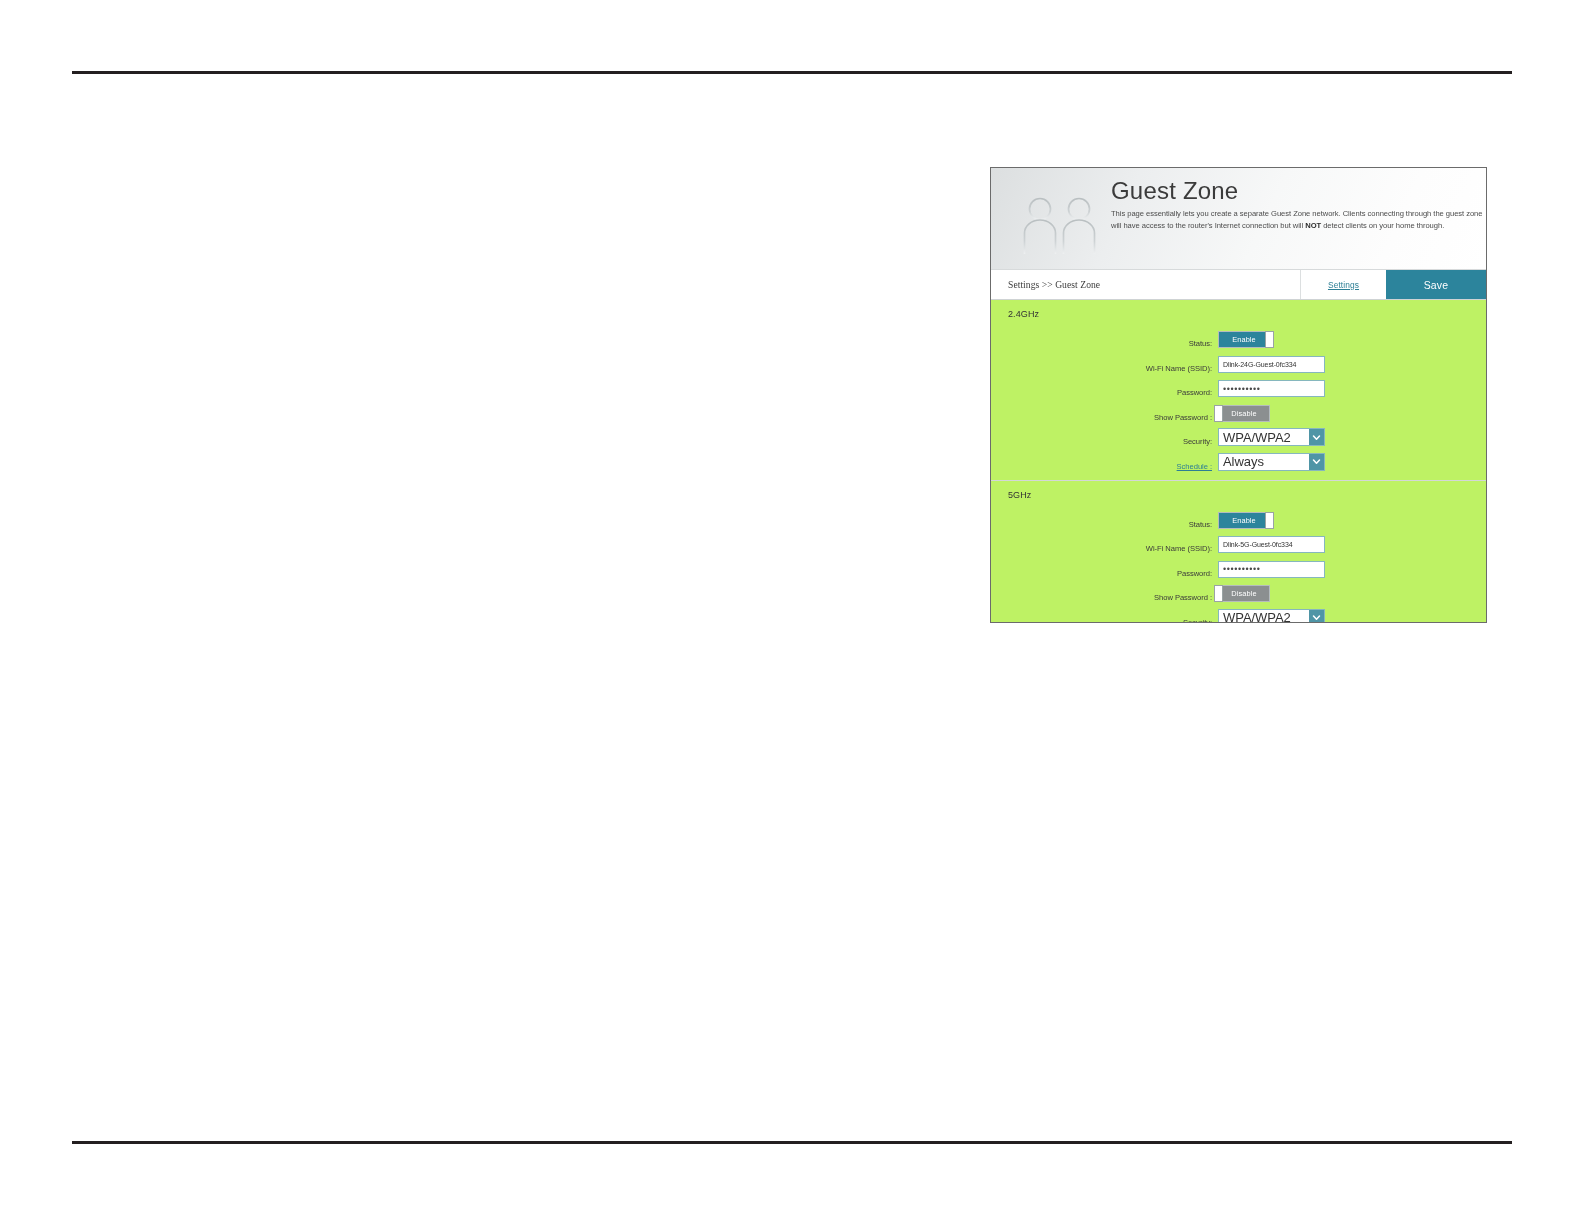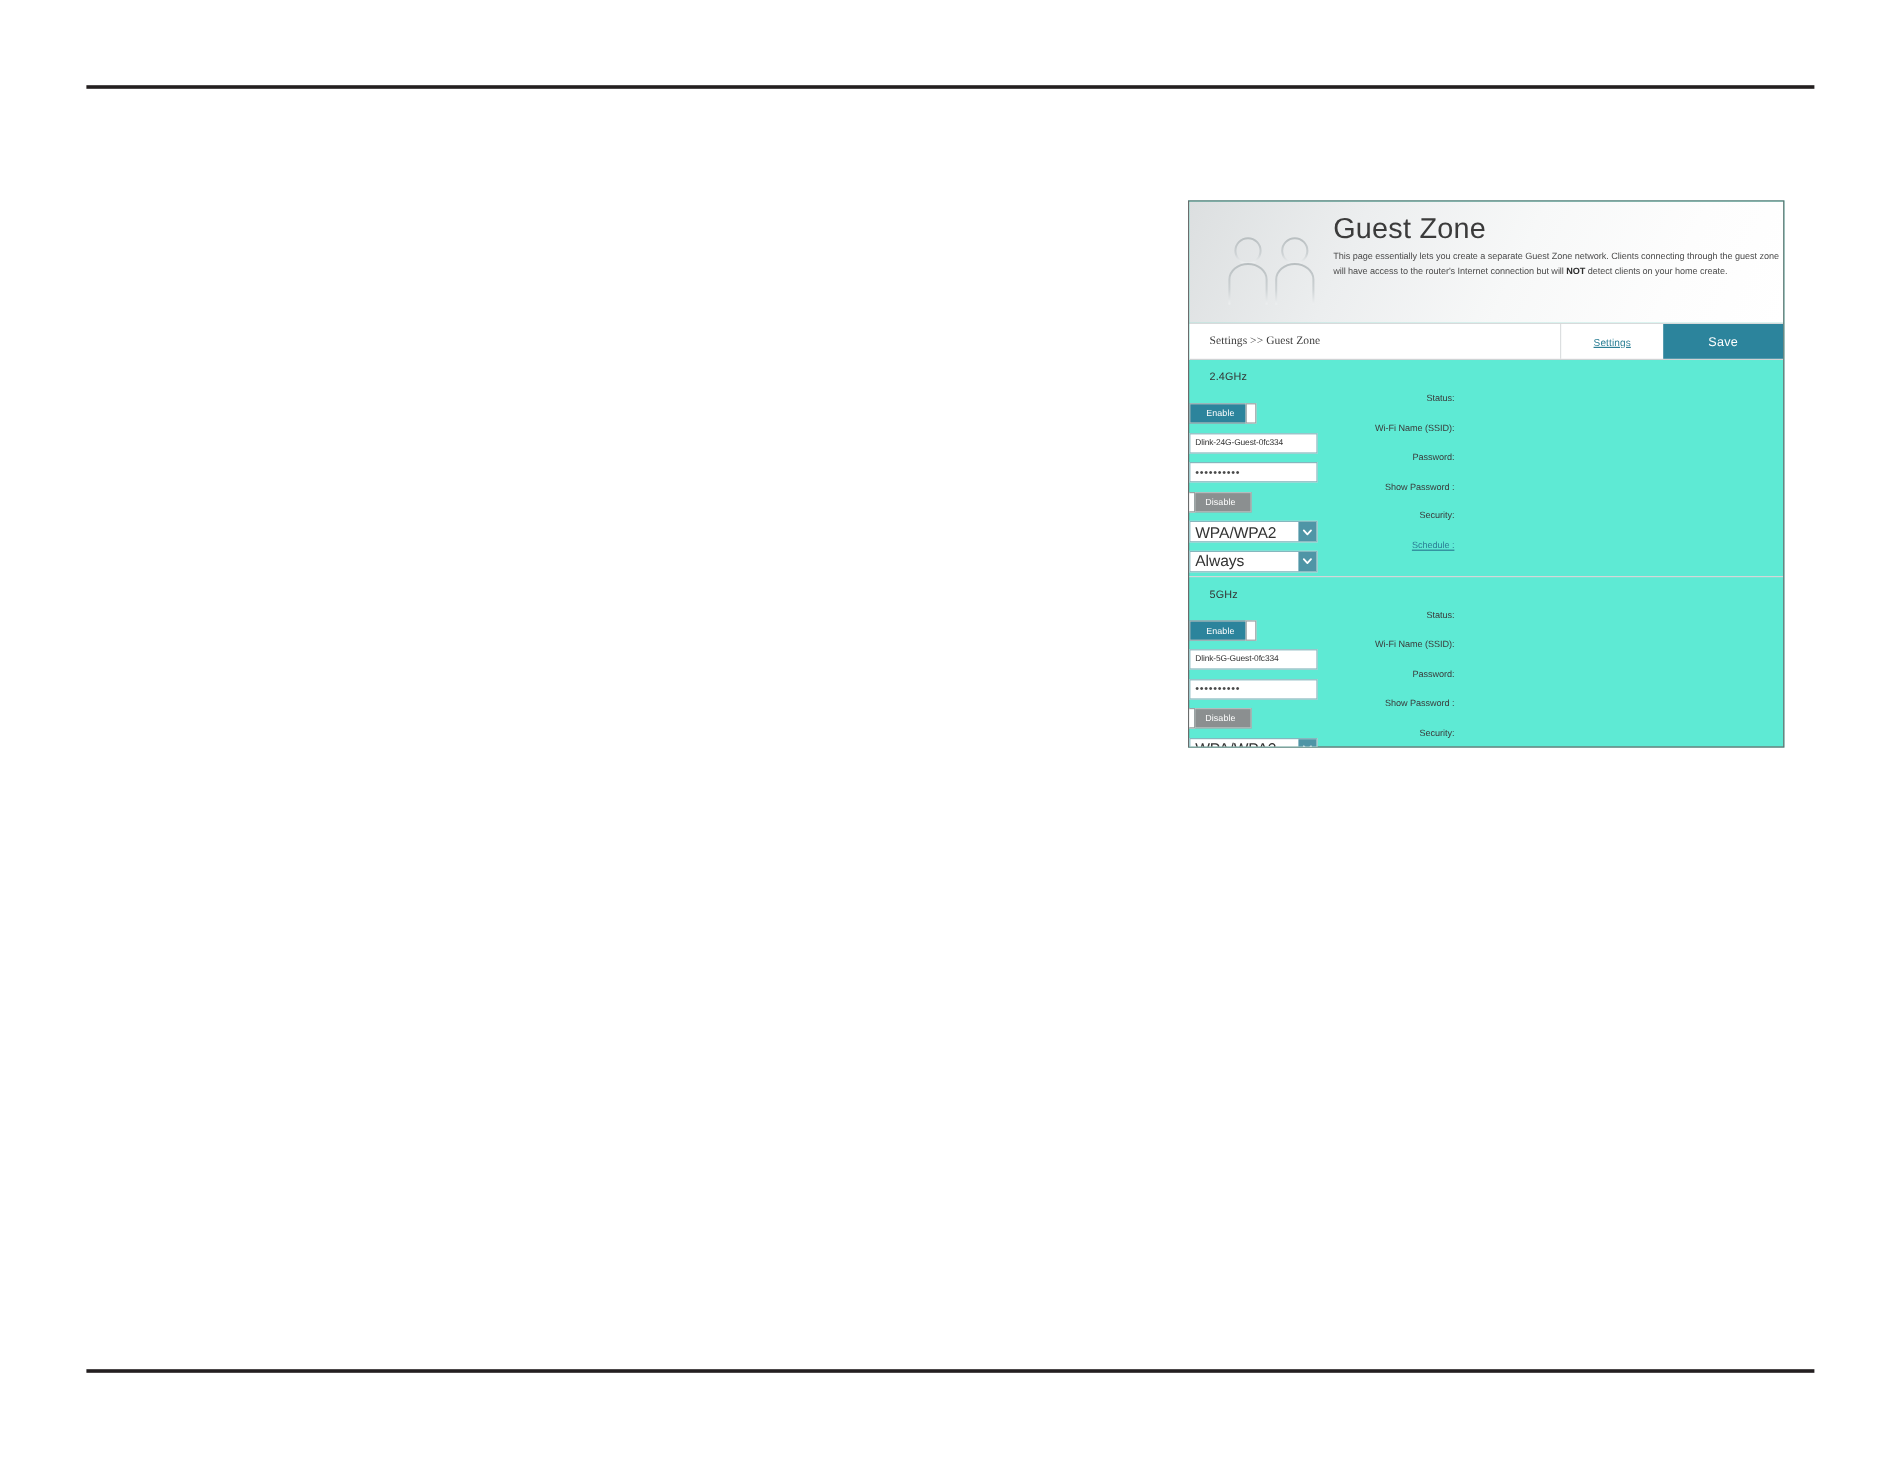--- a/index.html
+++ b/index.html
@@ -26,21 +26,21 @@
   .page-rule.top { top: 71px; }
   .page-rule.bottom { top: 1141px; }
 
   
   .shot {
     position: absolute;
     left: 990px;
     top: 167px;
     width: 497px;
     height: 456px;
-    background: #5eead4;
+    background: #bef264;
     border: 1px solid #6b6b6b;
     box-sizing: border-box;
     overflow: hidden;
   }
 
   
   .hero {
     position: relative;
     height: 102px;
     background: linear-gradient(115deg, #dcdfe0 0%, #eceeef 28%, #f7f8f8 55%, #fdfdfd 80%, #ffffff 100%);
@@ -133,24 +133,23 @@
   }
   .band-title {
     font-size: 9px;
     color: #333333;
     margin-left: 17px;
     margin-bottom: 8px;
     letter-spacing: .1px;
   }
   .row {
     display: flex;
-    align-items: flex-start;
+    align-items: flex-end;
     height: 21px;
     margin-bottom: 3.5px;
-    flex-direction: column;
   }
   .row:last-child { margin-bottom: 0; }
   .row-label {
     width: 227px;
     text-align: right;
     padding-right: 6px;
     font-size: 7.6px;
     color: #3a3a3a;
     letter-spacing: -.05px;
     box-sizing: border-box;
@@ -273,21 +272,21 @@
           <circle cx="66" cy="17" r="10.5"></circle>
           <path d="M50.5 62 L50.5 41 a15.5 13 0 0 1 31 0 L81.5 62"></path>
           <line x1="59" y1="47" x2="59" y2="61"></line>
           <line x1="73" y1="47" x2="73" y2="61"></line>
         </g>
       </svg>
     </div>
     <div class="hero-text">
       <div class="hero-title">Guest Zone</div>
       <div class="hero-desc">This page essentially lets you create a separate Guest Zone network. Clients connecting through the guest zone</div>
-      <div class="hero-desc"><span>will have access to the router's Internet connection but will </span><b>NOT</b><span> detect clients on your home create.</span></div>
+      <div class="hero-desc"><span>will have access to the router's Internet connection but will </span><b>NOT</b><span> detect clients on your home through.</span></div>
     </div>
   </div>
 
   <div class="crumbbar">
     <div class="crumb">Settings &gt;&gt; Guest Zone</div>
     <div class="crumb-actions">
       <div class="wireless-link">Settings</div>
       <div class="save-btn">Save</div>
     </div>
   </div>

